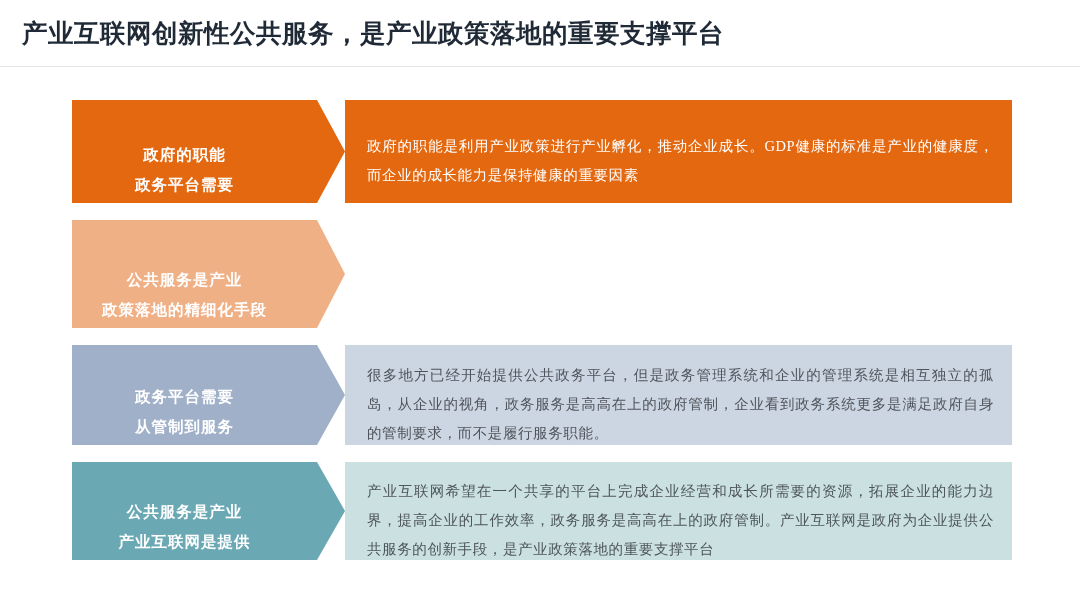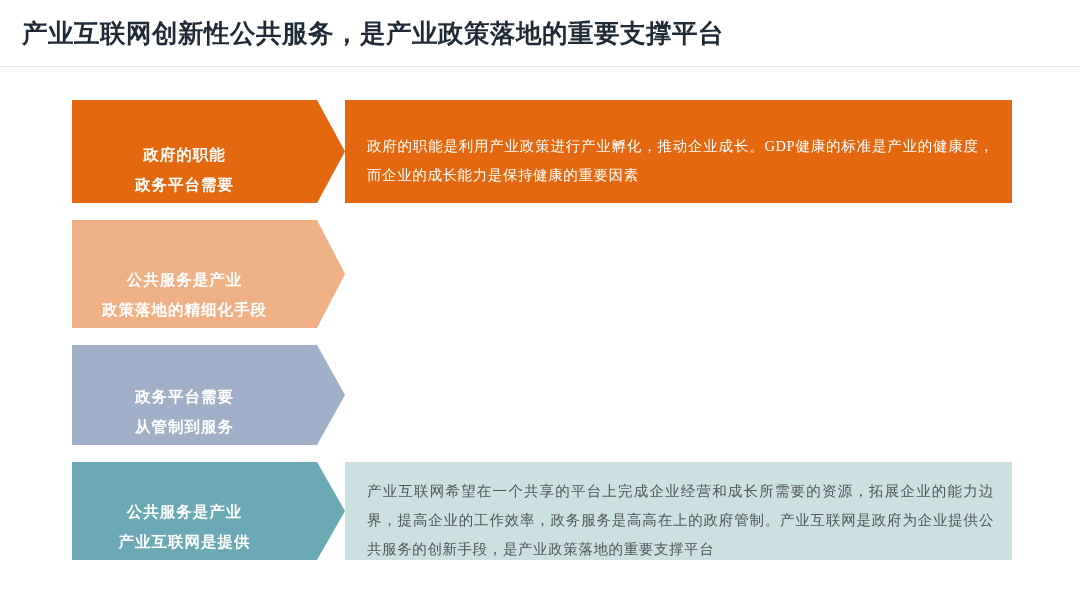--- a/index.html
+++ b/index.html
@@ -178,20 +178,23 @@
     <div class="row r3 h3">
       <div class="label-box">
         <div class="line">政务平台需要</div>
         <div class="line">从管制到服务</div>
       </div>
       <div class="arrow">
         <svg viewBox="0 0 48 100" preserveAspectRatio="none" aria-hidden="true">
           <path d="M0,0 L20,0 L48,50 L20,100 L0,100 Z"></path>
         </svg>
       </div>
+      <div class="body-box">
+        <div class="para">很多地方已经开始提供公共政务平台，但是政务管理系统和企业的管理系统是相互独立的孤岛，从企业的视角，政务服务是高高在上的政府管制，企业看到政务系统更多是满足政府自身的管制要求，而不是履行服务职能。</div>
+      </div>
     </div>
 
     <div class="row r4 h4">
       <div class="label-box">
         <div class="line">公共服务是产业</div>
         <div class="line">产业互联网是提供</div>
       </div>
       <div class="arrow">
         <svg viewBox="0 0 48 100" preserveAspectRatio="none" aria-hidden="true">
           <path d="M0,0 L20,0 L48,50 L20,100 L0,100 Z"></path>

